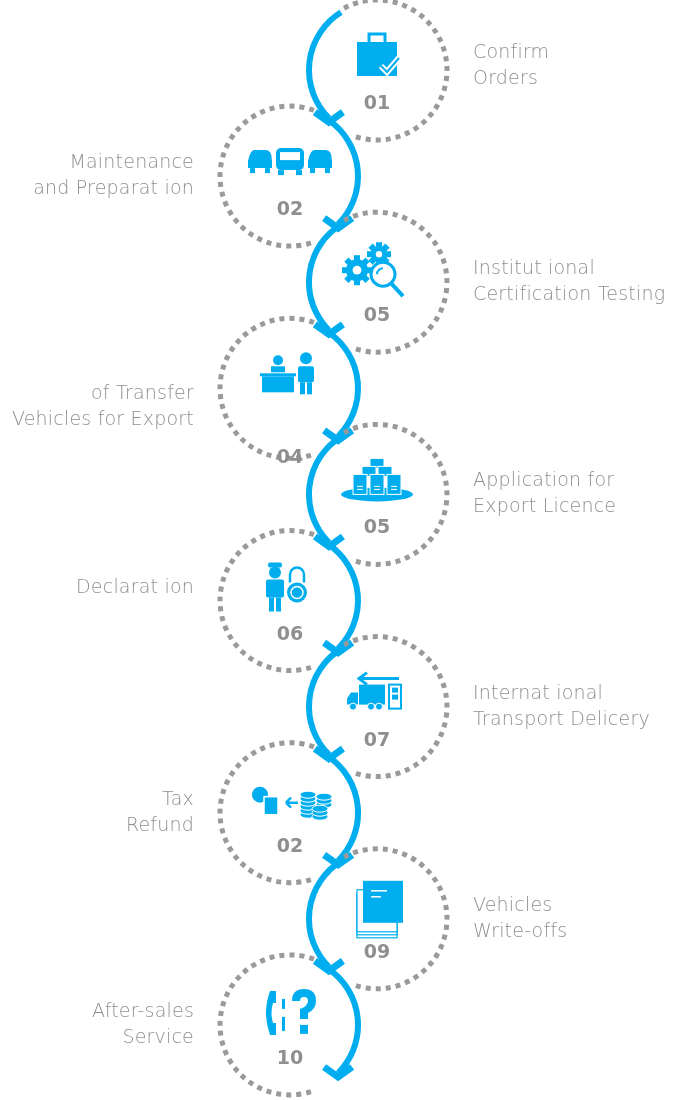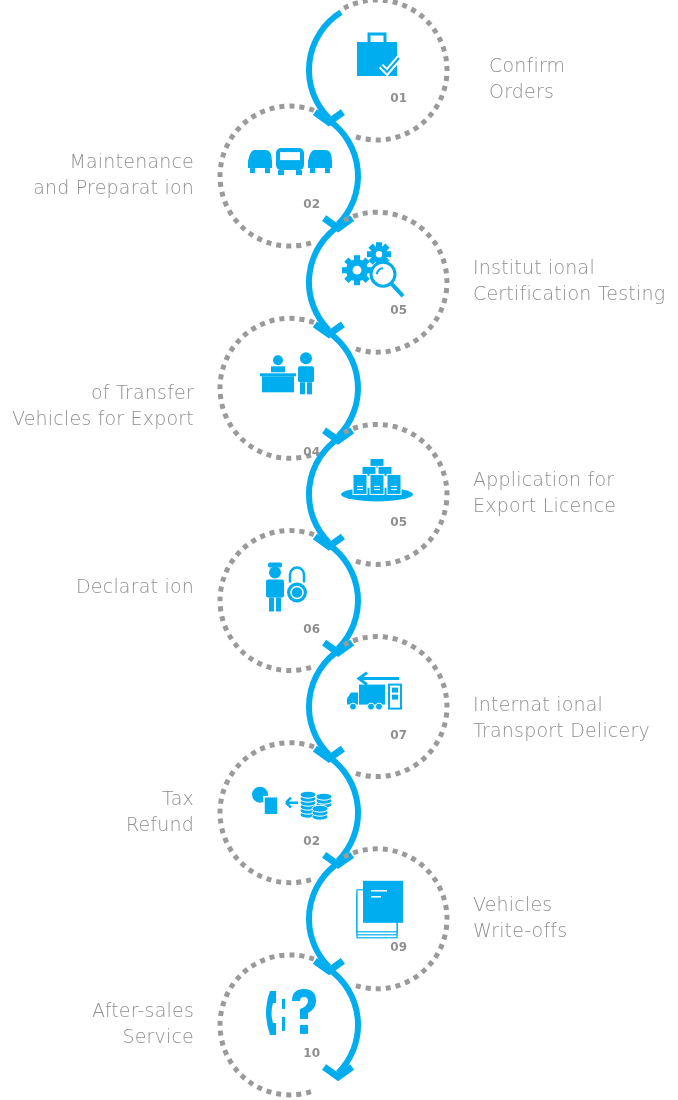--- a/index.html
+++ b/index.html
@@ -4,22 +4,22 @@
 <style>
   html, body { margin: 0; padding: 0; background: #ffffff; }
   body { width: 678px; height: 1100px; position: relative; overflow: hidden;
          font-family: "Liberation Sans", "DejaVu Sans", sans-serif; }
   #diagram { position: absolute; left: 0; top: 0; width: 678px; height: 1100px; }
   .label { position: absolute; color: #8f8f8f; font-size: 19px; line-height: 26px;
            font-family: "DejaVu Sans", "Liberation Sans", sans-serif; font-weight: 300; letter-spacing: 0.2px; }
   .label.right { text-align: left; }
   .label.left { text-align: right; }
   .label span { display: block; white-space: nowrap; }
-  .num { position: absolute; width: 60px; text-align: right; color: #8f8f8f;
-         font-size: 12px; font-weight: bold; font-family: "DejaVu Sans", sans-serif; }
+  .num { position: absolute; width: 60px; text-align: center; color: #8f8f8f;
+         font-size: 19px; font-weight: bold; font-family: "DejaVu Sans", sans-serif; }
 </style>
 </head>
 <body>
 
 <div id="diagram">
   <svg id="svg" width="678" height="1100" viewBox="0 0 678 1100">
       <g>
         <path d="M344.1,8.2 A70,70 0 1 1 353.1,135.8" fill="none" stroke="#9a9a9a" stroke-width="5" stroke-dasharray="5 5"></path>
         <path d="M341.0,12.3 A68,68 0 0 0 328.9,118.1" fill="none" stroke="#00aeef" stroke-width="6"></path>
         <path d="M-14,-10 L0,0 L14,-10" fill="none" stroke="#00aeef" stroke-width="7" stroke-linejoin="miter" transform="translate(328.9,122.1)"></path>
@@ -189,21 +189,21 @@
           <rect x="-8" y="4" width="3" height="14" fill="#00aeef"></rect>
           <path d="M2,-12 q0,-12 12,-12 q12,0 12,12 q0,8 -8,12 v6 h-8 v-10 q8,-3 8,-8 q0,-4 -4,-4 q-4,0 -4,4 z" fill="#00aeef"></path>
           <rect x="10" y="12" width="8" height="9" fill="#00aeef"></rect>
         </g>
       </g>
     </svg>
 </div>
 
 <div id="labels">
     <div class="num" style="left: 347px; top: 91px;">01</div>
-    <div class="label right" style="left: 473px; top: 52px; margin-left: 16px;">
+    <div class="label right" style="left: 473px; top: 38px;">
       <span>Confirm</span>
       <span>Orders</span>
     </div>
     <div class="num" style="left: 260px; top: 197.1px;">02</div>
     <div class="label left" style="right: 484px; top: 148.1px;">
       <span>Maintenance</span>
       <span>and Preparat ion</span>
     </div>
     <div class="num" style="left: 347px; top: 303.2px;">05</div>
     <div class="label right" style="left: 473px; top: 254.2px;">
@@ -218,21 +218,21 @@
     <div class="num" style="left: 347px; top: 515.4px;">05</div>
     <div class="label right" style="left: 473px; top: 466.4px;">
       <span>Application for</span>
       <span>Export Licence</span>
     </div>
     <div class="num" style="left: 260px; top: 621.5px;">06</div>
     <div class="label left" style="right: 484px; top: 572.5px;">
       <span>Declarat ion</span>
     </div>
     <div class="num" style="left: 347px; top: 727.6px;">07</div>
-    <div class="label right" style="left: 473px; top: 678.6px; margin-top: 12px;">
+    <div class="label right" style="left: 473px; top: 678.6px;">
       <span>Internat ional</span>
       <span>Transport Delicery</span>
     </div>
     <div class="num" style="left: 260px; top: 833.7px;">02</div>
     <div class="label left" style="right: 484px; top: 784.7px;">
       <span>Tax</span>
       <span>Refund</span>
     </div>
     <div class="num" style="left: 347px; top: 939.8px;">09</div>
     <div class="label right" style="left: 473px; top: 890.8px;">

